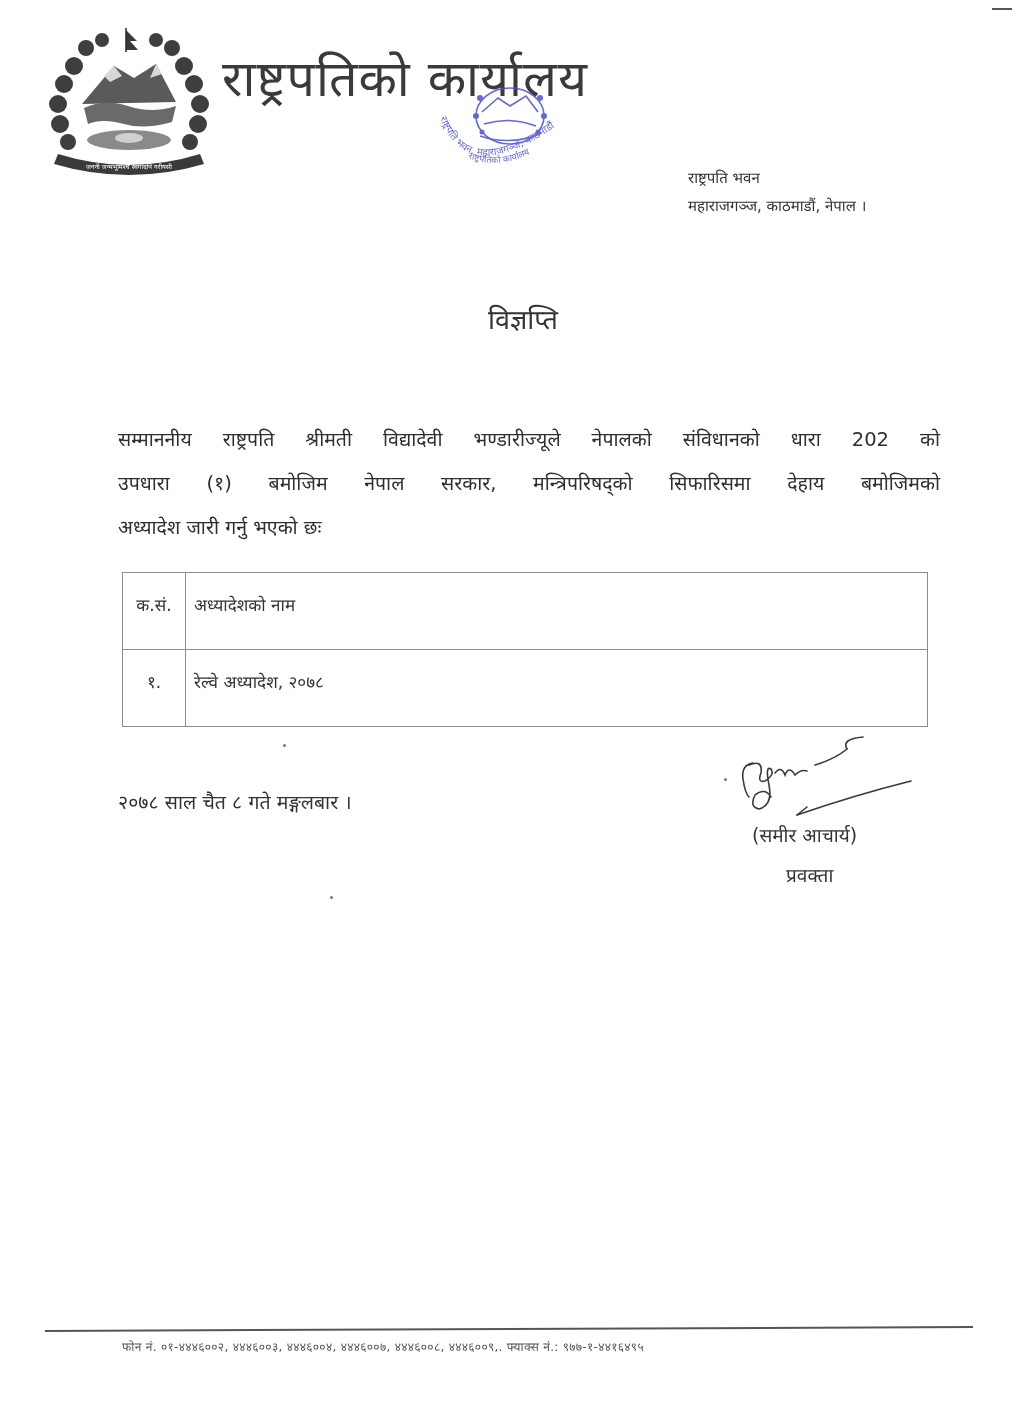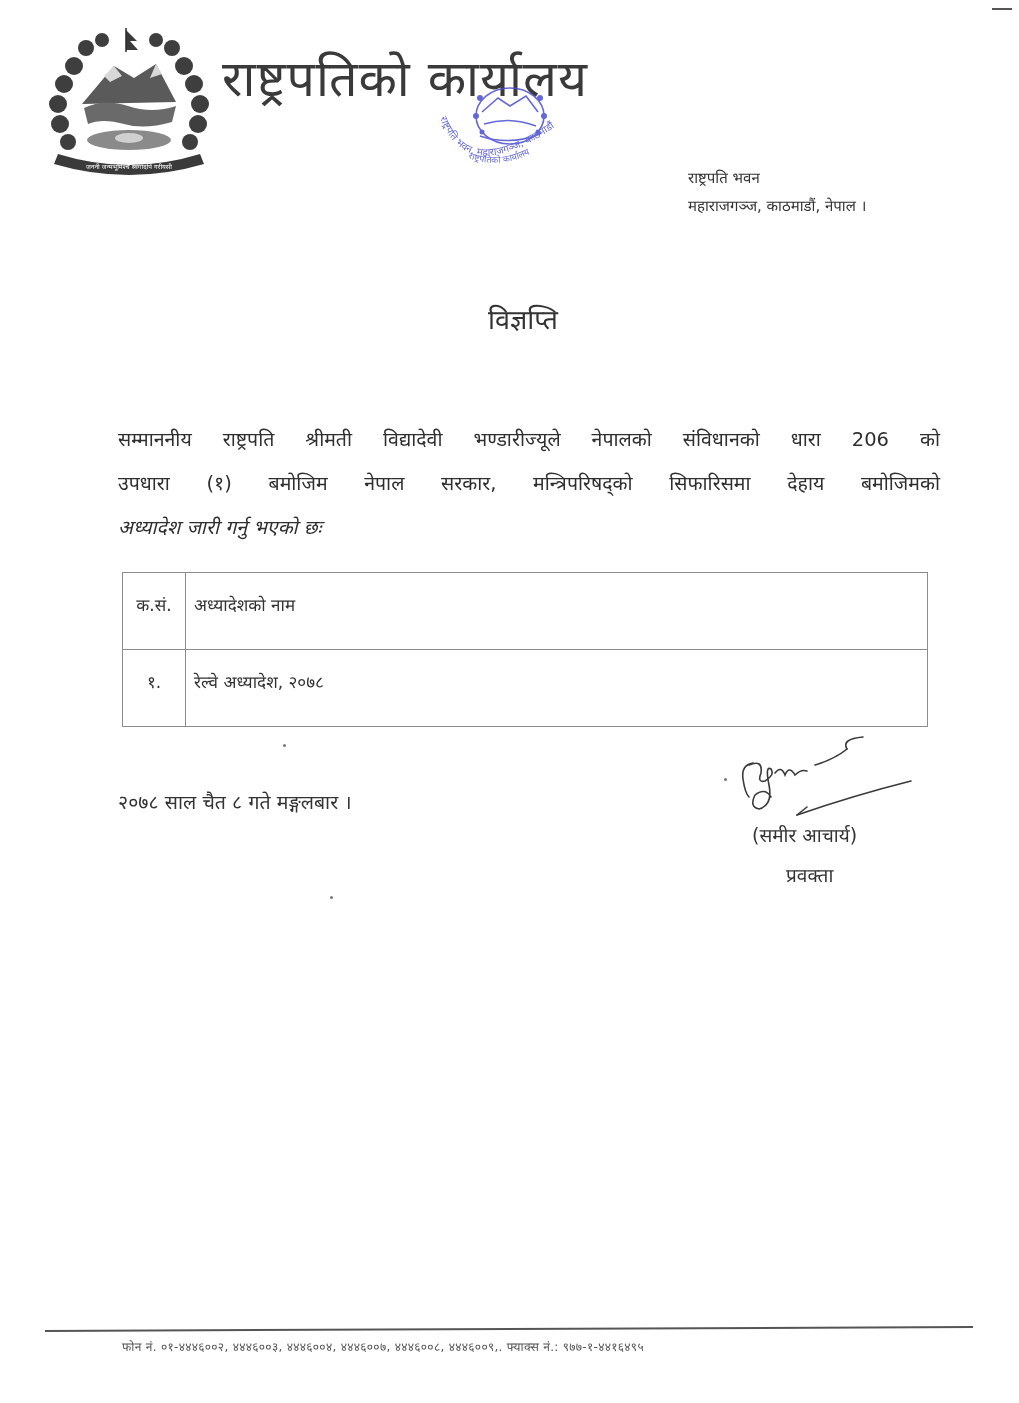--- a/index.html
+++ b/index.html
@@ -61,21 +61,21 @@
 
     .body-para {
       position: absolute; left: 118px; top: 418px;
       width: 822px;
       font-size: 19.5px; line-height: 44px;
       color: #2f2f2f;
       text-align: justify;
       text-align-last: left;
     }
     .body-line { display: block; white-space: nowrap; text-align-last: justify; }
-    .body-line.last { text-align-last: left; font-style: italic; }
+    .body-line.last { text-align-last: left; }
 
     table.ordinance-table {
       position: absolute; left: 122px; top: 572px;
       width: 806px;
       border-collapse: collapse;
       font-size: 17px;
       color: #333;
     }
     table.ordinance-table td, table.ordinance-table th {
       border: 1.5px solid #8c8c8c;
@@ -198,21 +198,21 @@
   </div>
 
   <div class="address">
     <div>राष्ट्रपति भवन</div>
     <div>महाराजगञ्ज, काठमाडौं, नेपाल ।</div>
   </div>
 
   <div class="notice-heading">विज्ञप्ति</div>
 
   <div class="body-para">
-    <span class="body-line">सम्माननीय राष्ट्रपति श्रीमती विद्यादेवी भण्डारीज्यूले नेपालको संविधानको धारा 206 को</span>
+    <span class="body-line">सम्माननीय राष्ट्रपति श्रीमती विद्यादेवी भण्डारीज्यूले नेपालको संविधानको धारा 202 को</span>
     <span class="body-line">उपधारा (१) बमोजिम नेपाल सरकार, मन्त्रिपरिषद्को सिफारिसमा देहाय बमोजिमको</span>
     <span class="body-line last">अध्यादेश जारी गर्नु भएको छः</span>
   </div>
 
   <table class="ordinance-table">
     <thead>
       <tr>
         <th class="col-sn">क.सं.</th>
         <th class="col-name">अध्यादेशको नाम</th>
       </tr>

